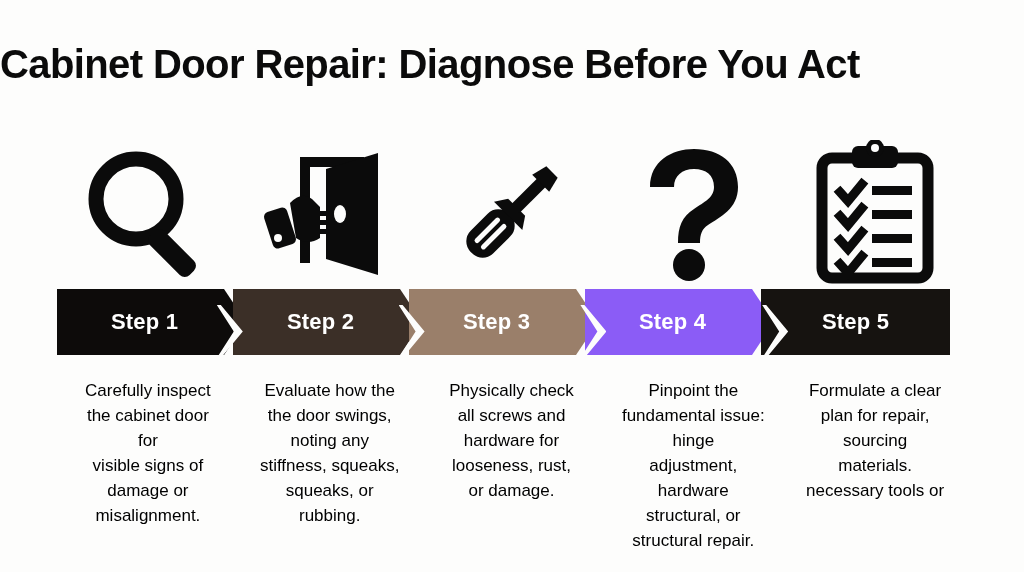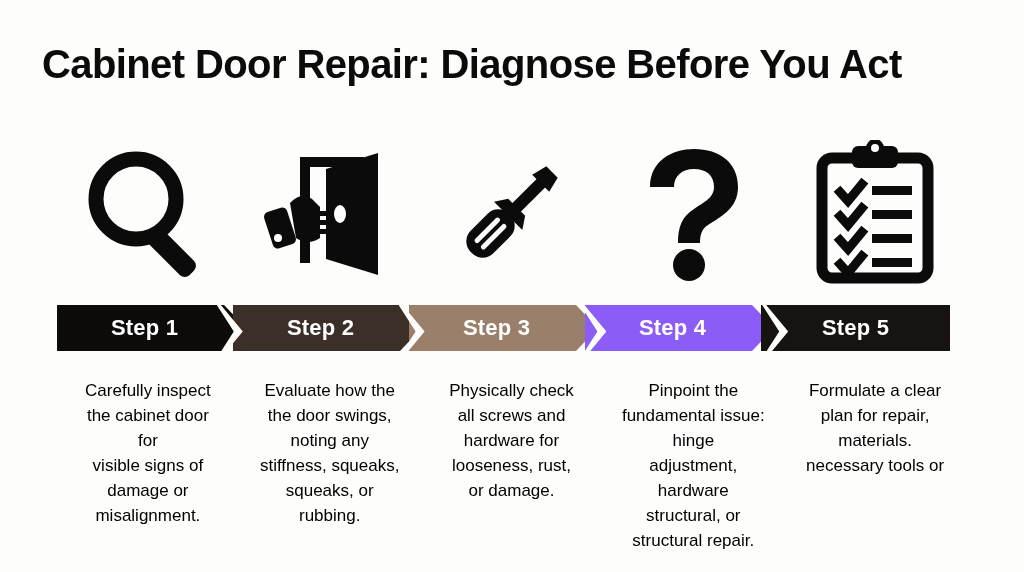--- a/index.html
+++ b/index.html
@@ -21,21 +21,20 @@
     position: absolute;
     top: 42px;
     left: 0;
     width: 840px;
     text-align: center;
     font-size: 40px;
     font-weight: bold;
     color: #0b0b0b;
     letter-spacing: -0.6px;
     white-space: nowrap;
-    padding-left: 42px;
   }
 
   
   .icon-row {
     position: absolute;
     top: 135px;
     left: 57px;
     width: 909px;
     height: 155px;
     display: flex;
@@ -44,24 +43,24 @@
     flex: 1 1 0;
     display: flex;
     align-items: center;
     justify-content: center;
   }
   .icon-cell svg { display: block; }
 
   
   .banner {
     position: absolute;
-    top: 305px;
+    top: 289px;
     left: 57px;
     width: 909px;
-    height: 46px;
+    height: 66px;
     display: flex;
   }
   .chev {
     flex: 1 1 0;
     position: relative;
     display: flex;
     align-items: center;
     justify-content: center;
     margin-right: -13px;
     clip-path: polygon(0 0, calc(100% - 22px) 0, 100% 50%, calc(100% - 22px) 100%, 0 100%);
@@ -260,20 +259,21 @@
       <span class="desc-line">fundamental issue:</span>
       <span class="desc-line">hinge</span>
       <span class="desc-line">adjustment,</span>
       <span class="desc-line">hardware</span>
       <span class="desc-line">structural, or</span>
       <span class="desc-line">structural repair.</span>
     </div>
   <div class="desc-cell">
       <span class="desc-line">Formulate a clear</span>
       <span class="desc-line">plan for repair,</span>
+      <span class="desc-line">sourcing</span>
       <span class="desc-line">materials.</span>
       <span class="desc-line">necessary tools or</span>
     </div>
 </div>
 
 <div class="notch" style="left: 216.8px;"></div>
 <div class="notch" style="left: 398.6px;"></div>
 <div class="notch" style="left: 580.4px;"></div>
 <div class="notch" style="left: 762.2px;"></div>
 

